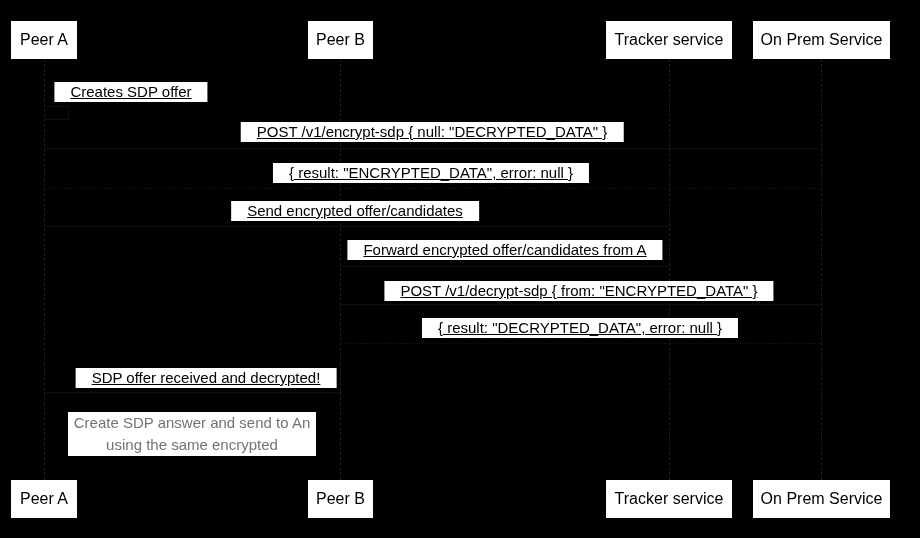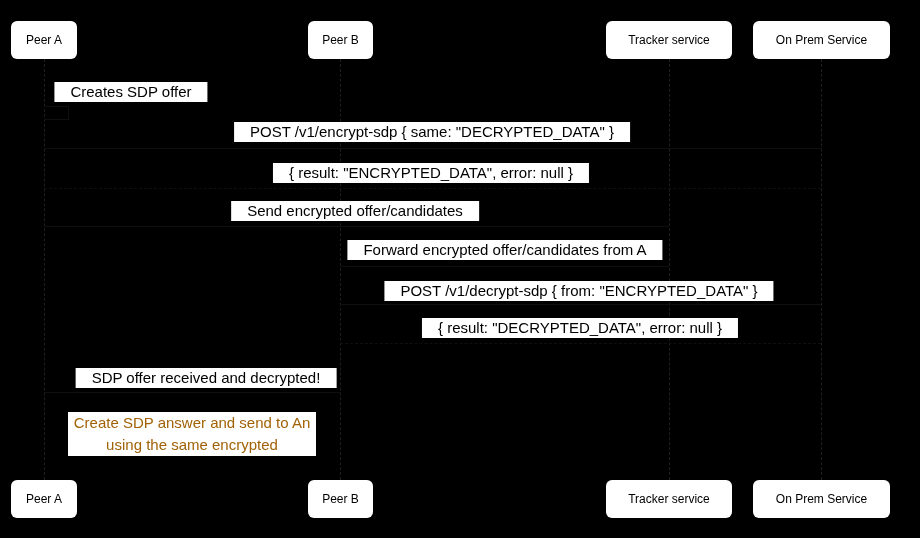--- a/index.html
+++ b/index.html
@@ -36,38 +36,38 @@
     border-left: none;
   }
   .actor {
     position: absolute;
     height: 38px;
     background: #ffffff;
     color: #000000;
     display: flex;
     align-items: center;
     justify-content: center;
-    font-size: 12px;
+    font-size: 16px;
     white-space: nowrap;
-    border-radius: 6px;
   }
   .msg {
     position: absolute;
     transform: translateX(-50%);
     background: #ffffff;
     color: #000000;
     font-size: 15px;
     line-height: 20px;
     padding: 0 16px;
     white-space: nowrap;
+    text-decoration: underline;
   }
   .note {
     position: absolute;
     background: #ffffff;
-    color: #a16207;
+    color: #737373;
     font-size: 15px;
     line-height: 22px;
     text-align: center;
     display: flex;
     flex-direction: column;
     align-items: center;
     justify-content: center;
   }
 </style>
 </head>
@@ -96,21 +96,21 @@
       <span>Peer B</span>
     </div>
   <div class="actor" style="left:606px;top:21px;width:126px">
       <span>Tracker service</span>
     </div>
   <div class="actor" style="left:753px;top:21px;width:137px">
       <span>On Prem Service</span>
     </div>
 
   <div class="msg" style="left:131px;top:82px">Creates SDP offer</div>
-  <div class="msg" style="left:432px;top:122px">POST /v1/encrypt-sdp { same: "DECRYPTED_DATA" }</div>
+  <div class="msg" style="left:432px;top:122px">POST /v1/encrypt-sdp { null: "DECRYPTED_DATA" }</div>
   <div class="msg" style="left:431px;top:163px">{ result: "ENCRYPTED_DATA", error: null }</div>
   <div class="msg" style="left:505px;top:240px">Forward encrypted offer/candidates from A</div>
   <div class="msg" style="left:355px;top:201px">Send encrypted offer/candidates</div>
   <div class="msg" style="left:579px;top:281px">POST /v1/decrypt-sdp { from: "ENCRYPTED_DATA" }</div>
   <div class="msg" style="left:580px;top:318px">{ result: "DECRYPTED_DATA", error: null }</div>
   <div class="msg" style="left:206px;top:368px">SDP offer received and decrypted!</div>
 
   <div class="note" style="left:68px;top:412px;width:248px;height:44px">
     <span>Create SDP answer and send to An</span>
     <span>using the same encrypted</span>

